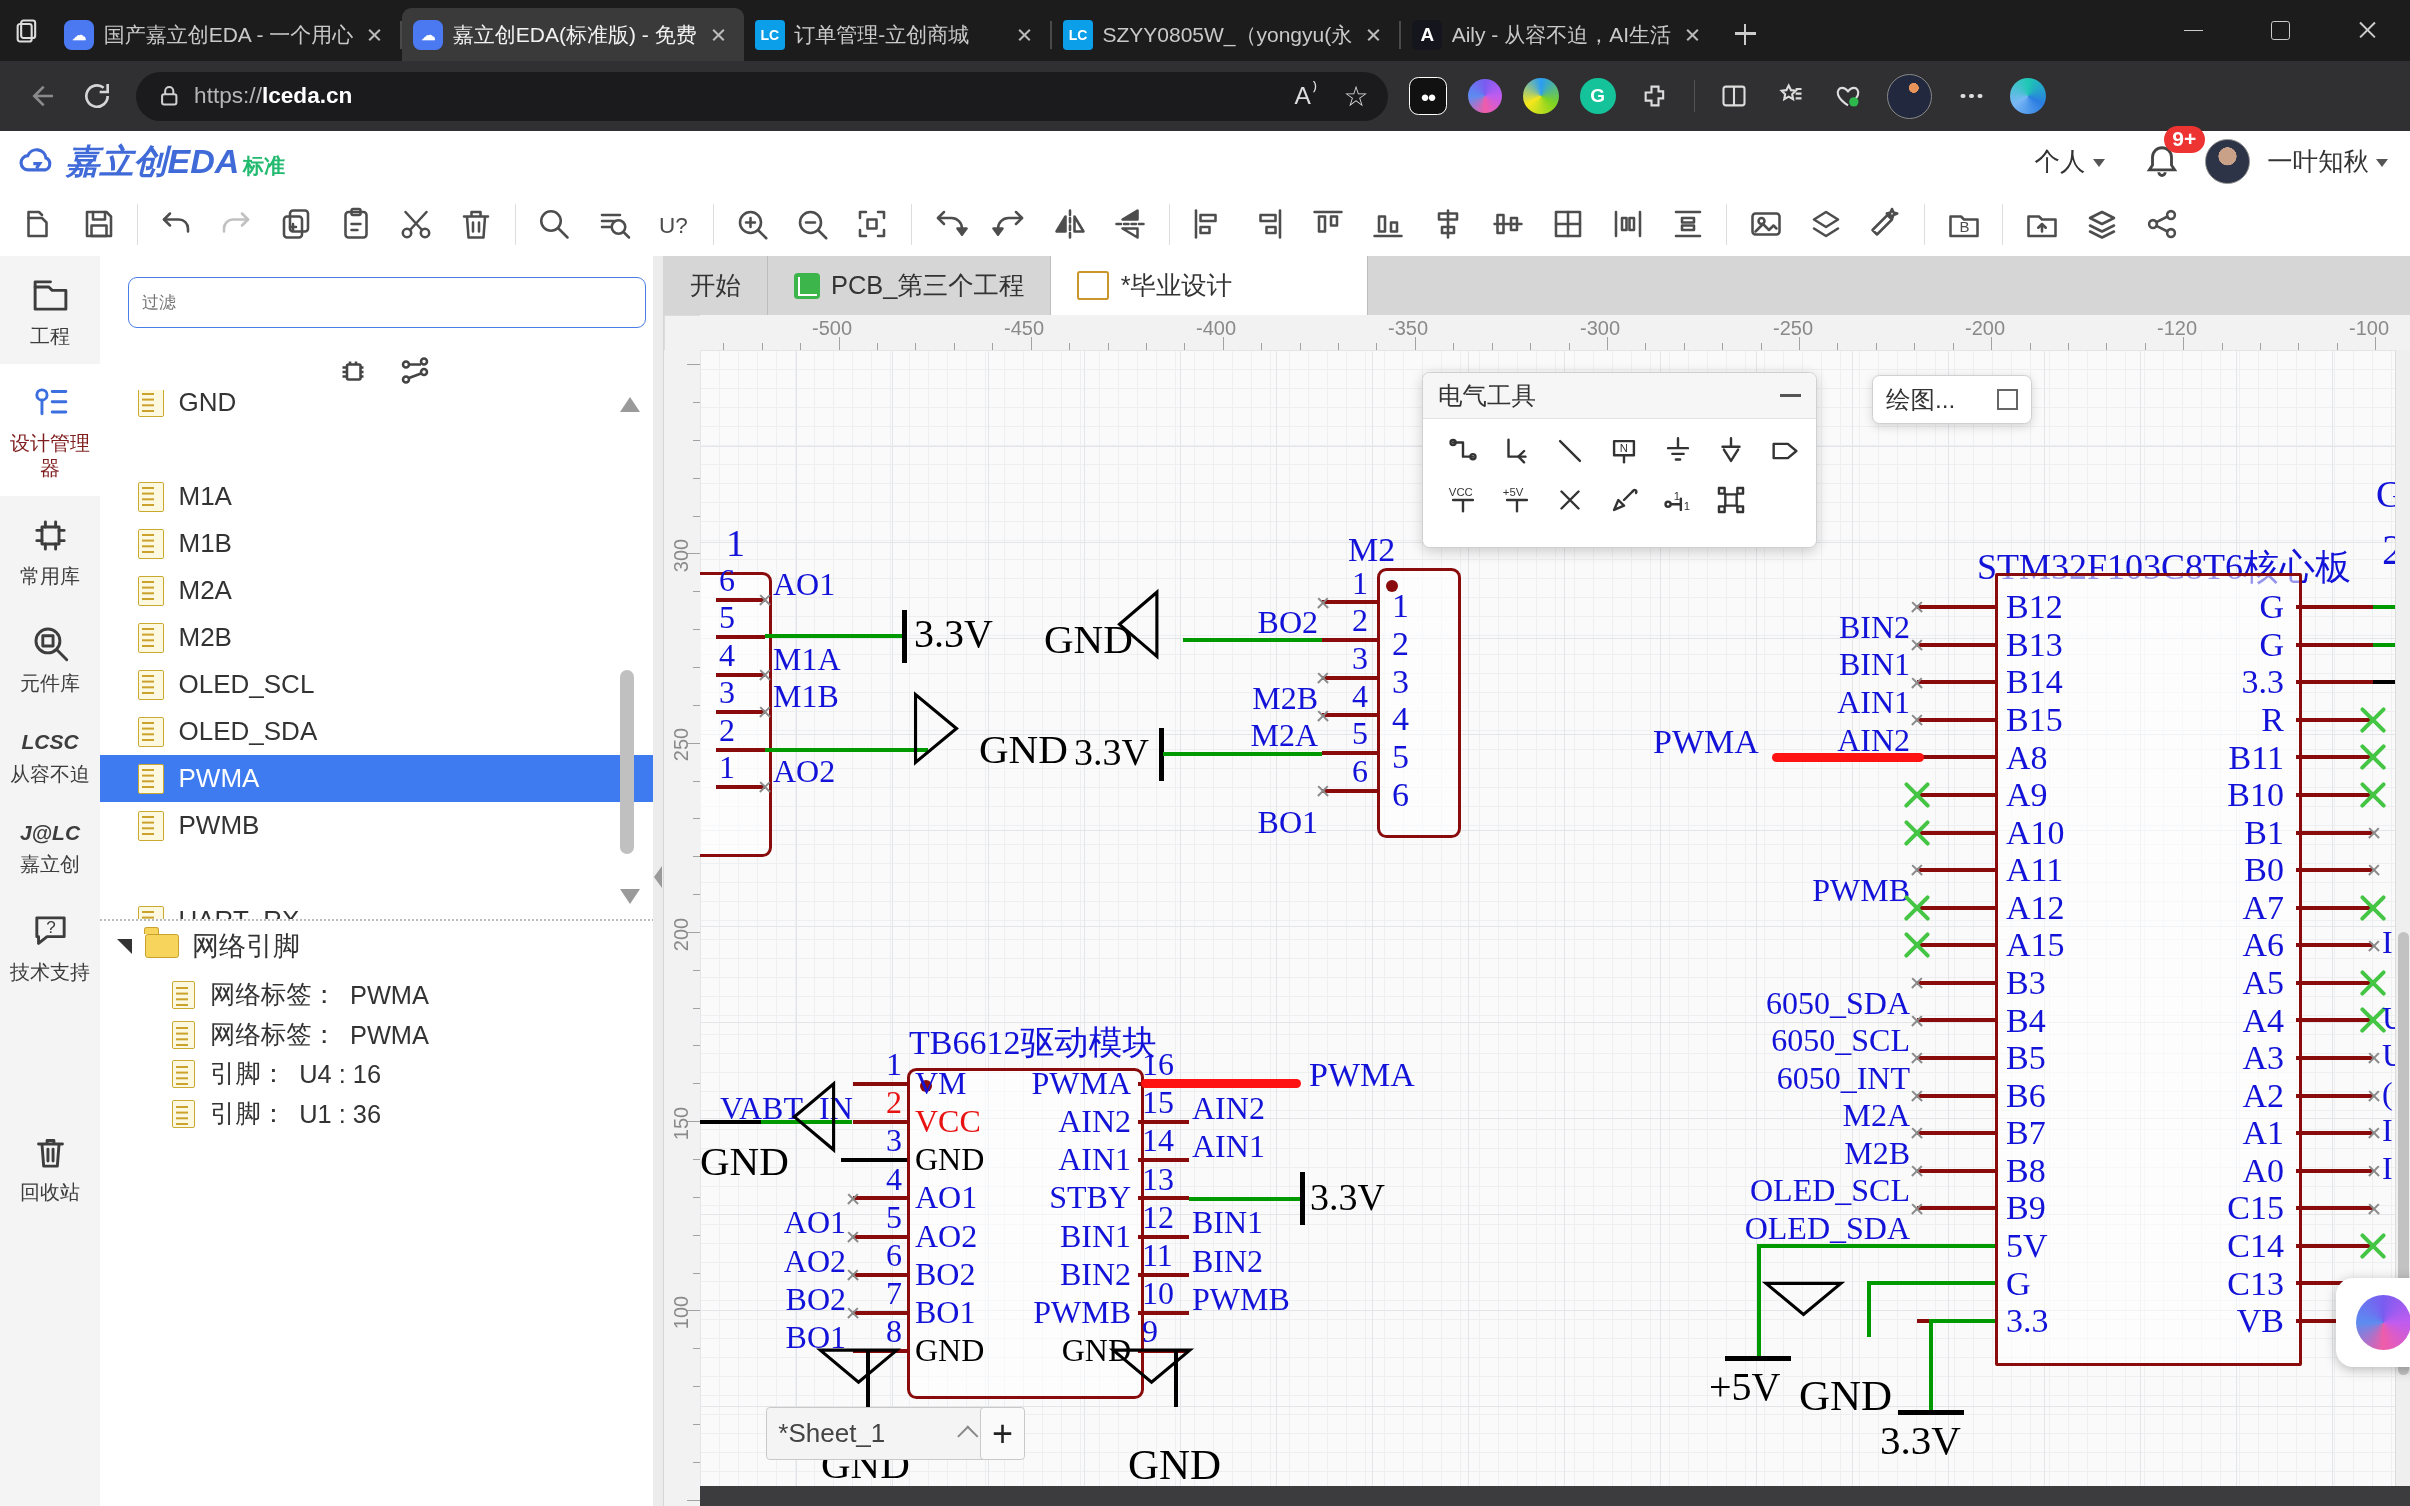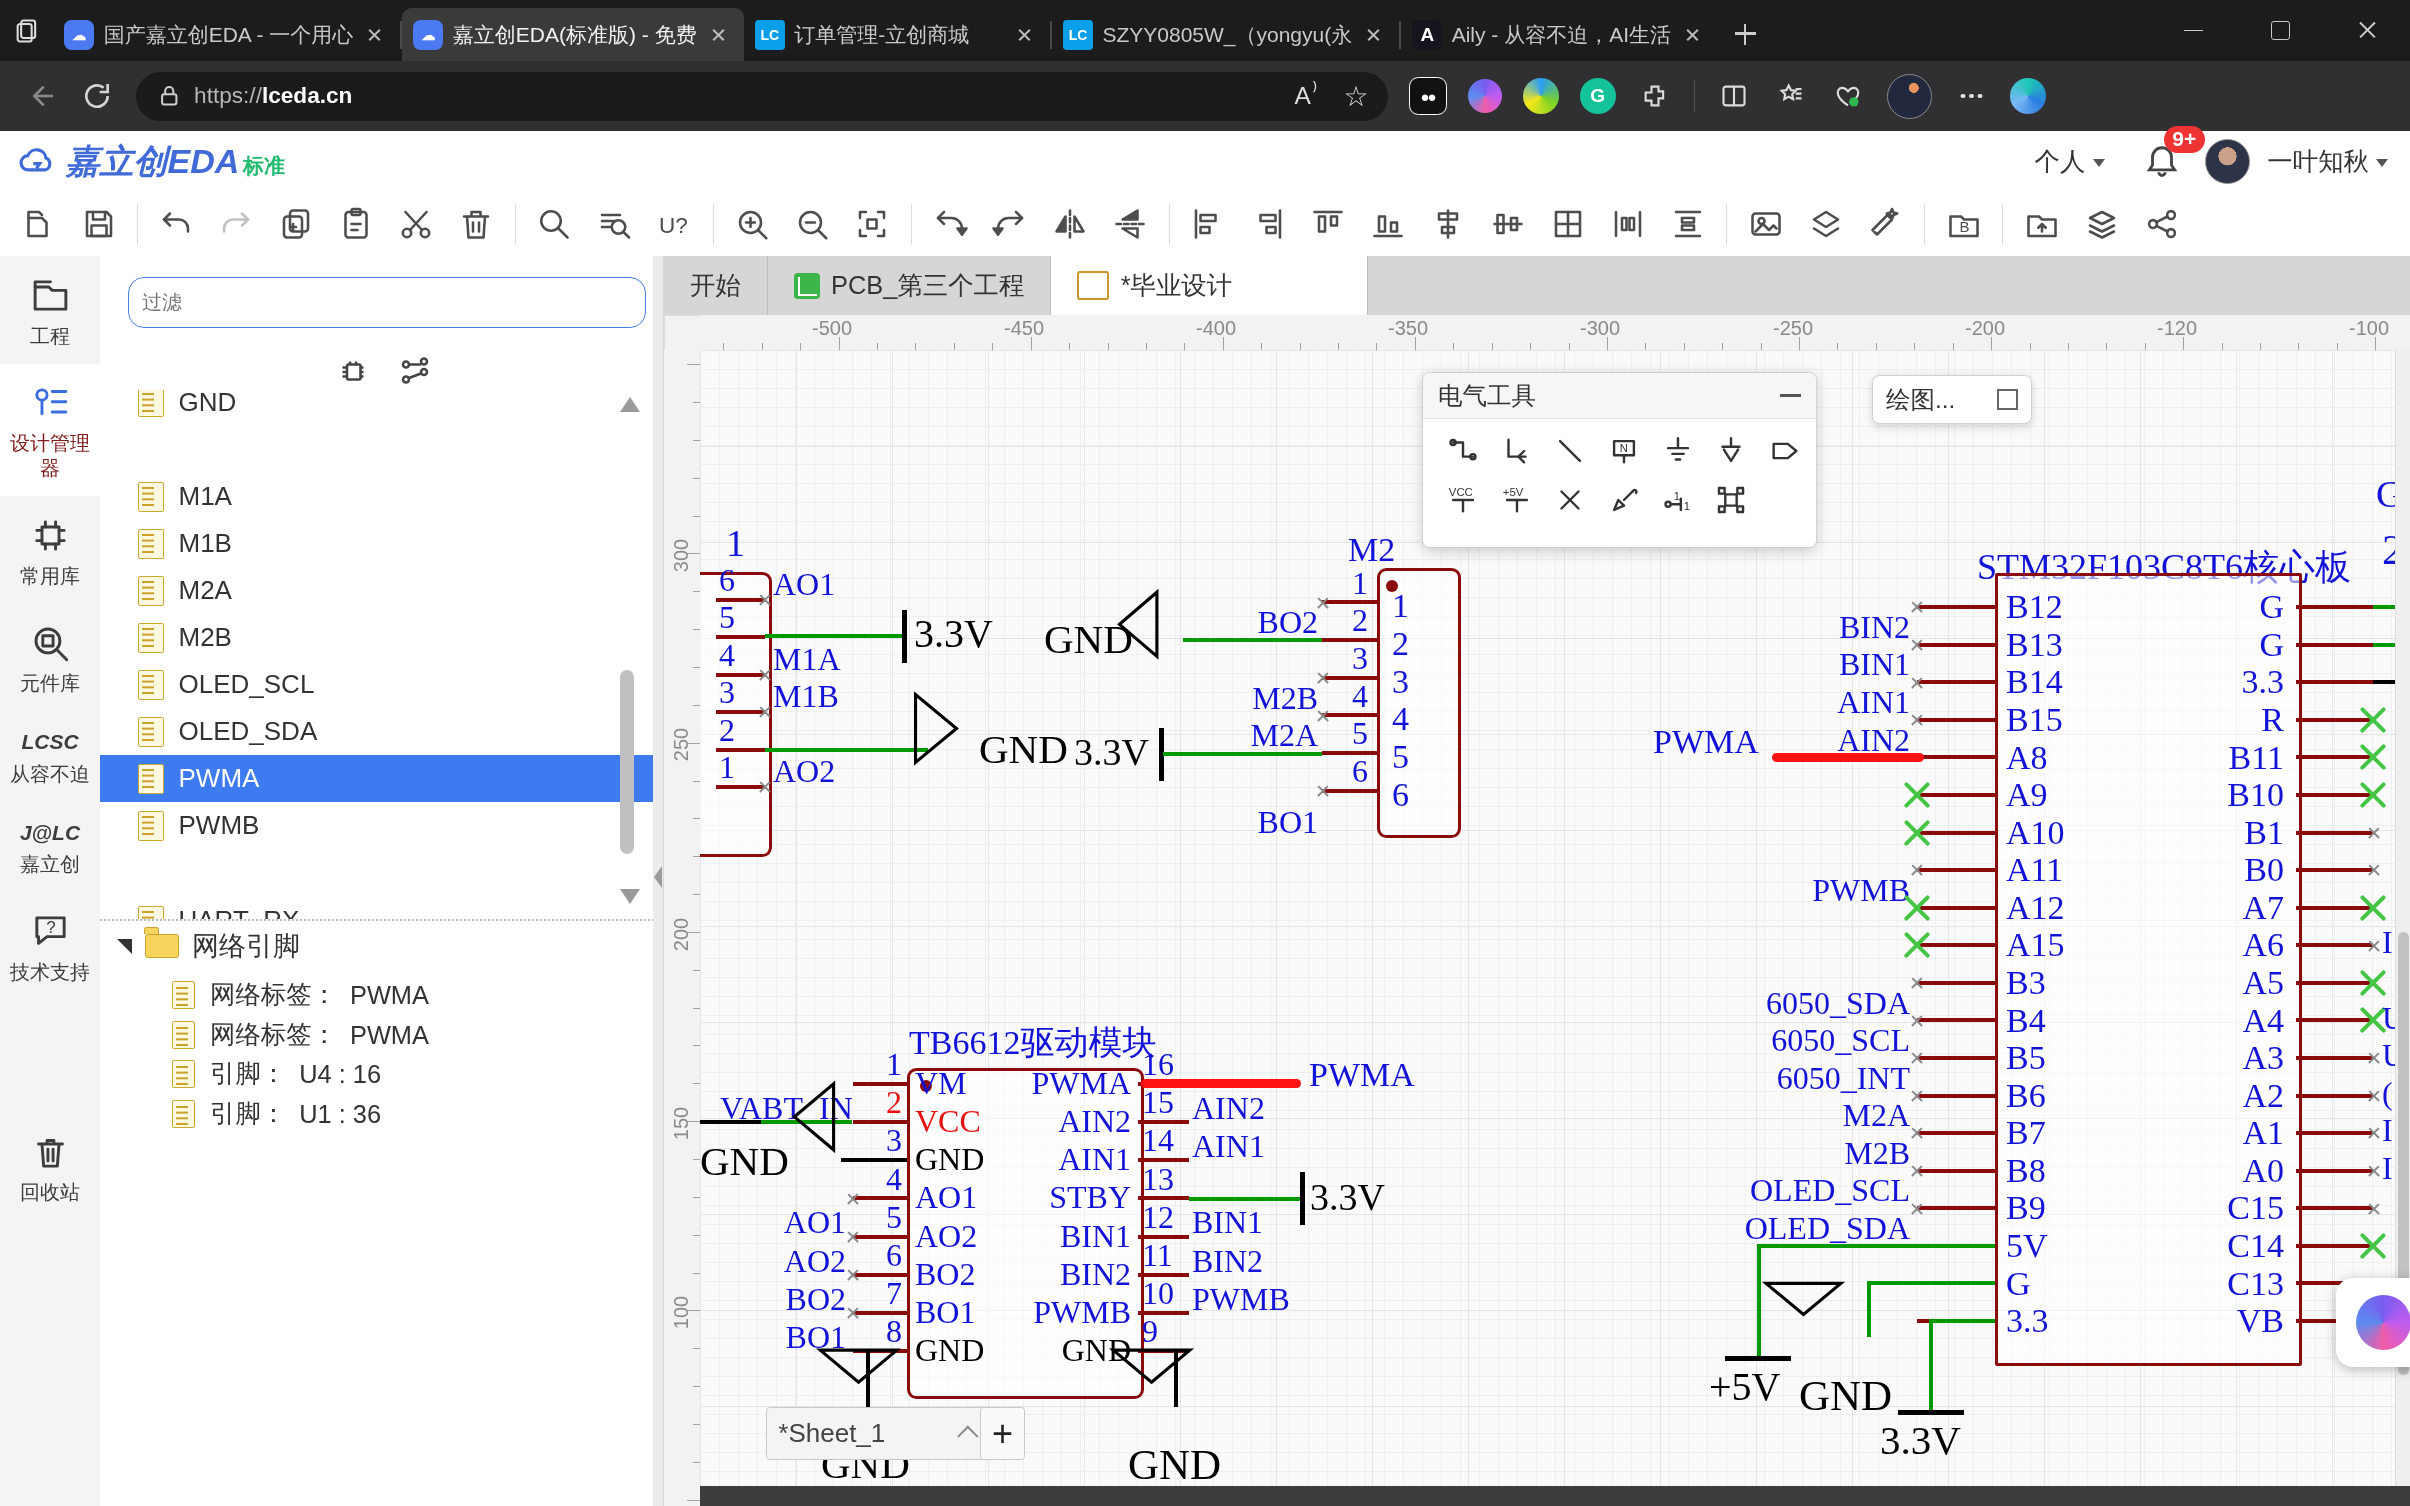--- a/index.html
+++ b/index.html
@@ -60,22 +60,22 @@
   .tbico.dim{opacity:.35;}
   .tbsep{width:0.9px;height:41px;background:#ddd;margin-left:17px;}
   
   #sidebar{left:0;top:256px;width:100px;height:1250px;background:#f4f4f5;border-right:0.9px solid #e2e2e2;}
   .sbitem{width:100px;padding:19px 0 15px 0;display:flex;flex-direction:column;align-items:center;color:#3d3d3d;}
   .sbitem .lbl{font-size:20px;margin-top:7.5px;text-align:center;line-height:1.25;width:87px;}
   .sbitem.active{background:#fff;color:#3b6fe0;}
   .sbitem.active .lbl{color:#7f1d1d;}
   
   #panel{left:100px;top:256px;width:554px;height:1250px;background:#fff;overflow:hidden;}
-  #filterinput{position:absolute;left:28px;top:21px;width:490px;height:49px;border:1.9px solid #4a7de8;border-radius:16px;
-               font-size:20px;padding:0 13px;outline:none;color:#333;font-family:"Liberation Sans",sans-serif;}
+  #filterinput{position:absolute;left:28px;top:21px;width:490px;height:49px;border:1.9px solid #4a7de8;border-radius:9px;
+               font-size:17px;padding:0 13px;outline:none;color:#333;font-family:"Liberation Sans",sans-serif;}
   .paneltool{position:absolute;top:98px;width:38px;height:38px;color:#444;}
   #netlist{position:absolute;left:0;top:134px;width:554px;height:529px;overflow:hidden;}
   .nrow{position:absolute;left:0;width:554px;height:47px;display:flex;align-items:center;font-size:26px;color:#333;}
   .nrow.sel{background:#3e7bf0;color:#fff;}
   .docico{width:23.5px;height:28px;background:#fdf8e0;border:1.9px solid #c9a92f;border-radius:1.9px;margin:0 15px 0 38px;
           position:relative;flex:none;}
   .docico::before{content:"";position:absolute;left:2.8px;top:4.7px;width:12.2px;height:1.9px;background:#caa22c;
                   box-shadow:0 5.6px 0 #caa22c,0 11.3px 0 #caa22c,0 17px 0 #caa22c;}
   .dotsep{position:absolute;left:0;top:663px;width:554px;border-top:2.8px dotted #b9b9b9;}
   .scup{position:absolute;left:520px;width:0;height:0;border-left:10.4px solid transparent;border-right:10.4px solid transparent;}

